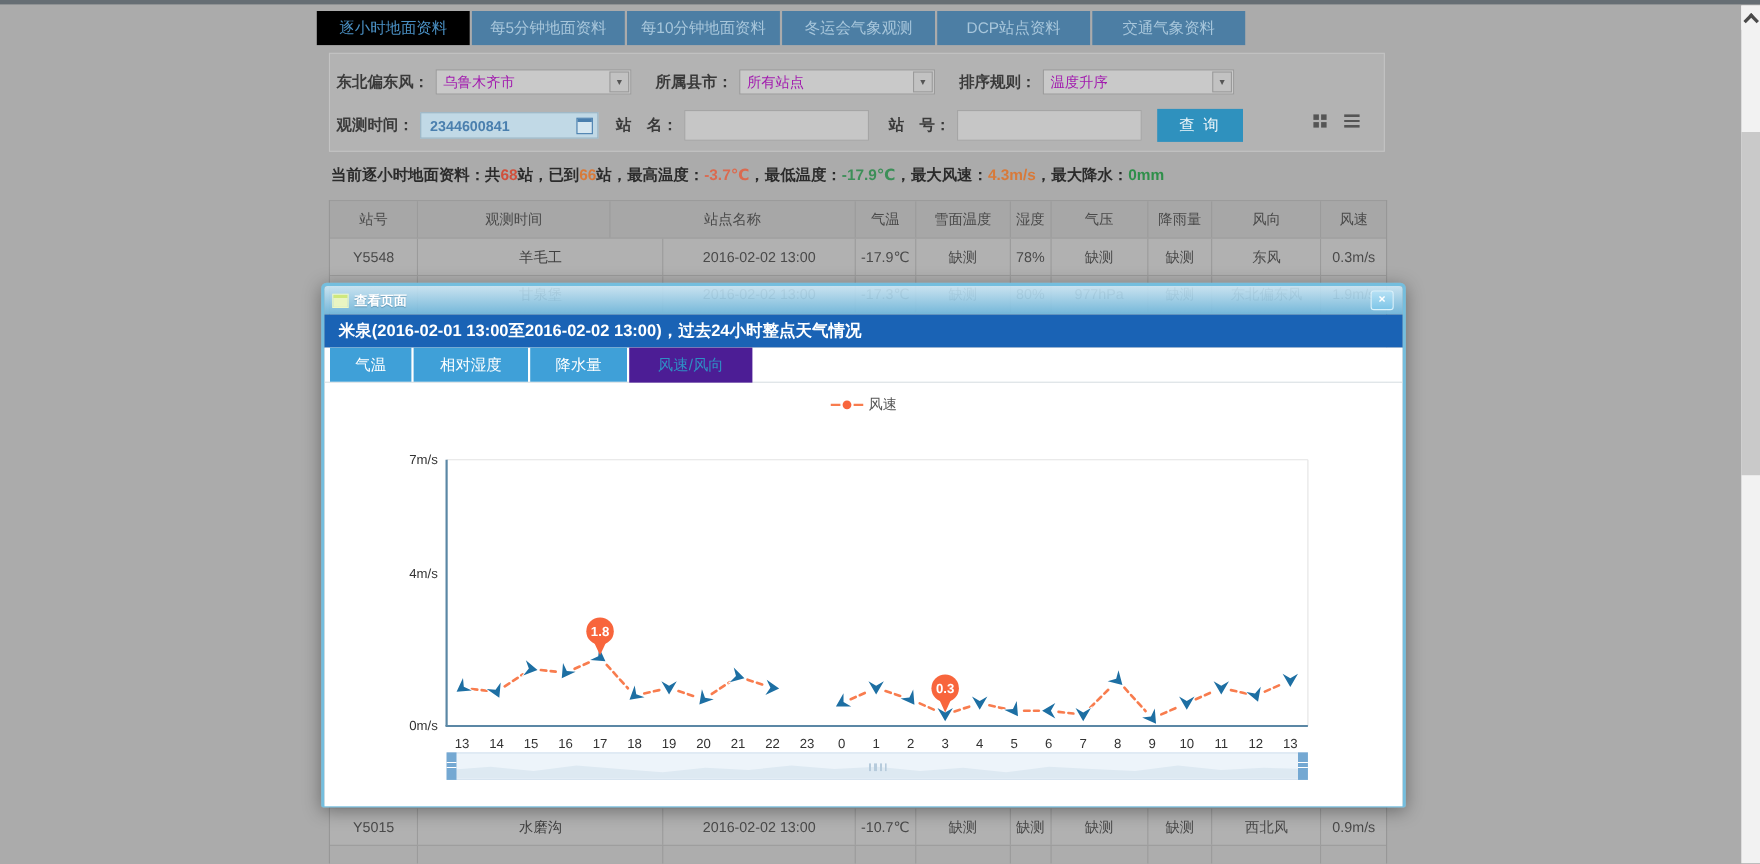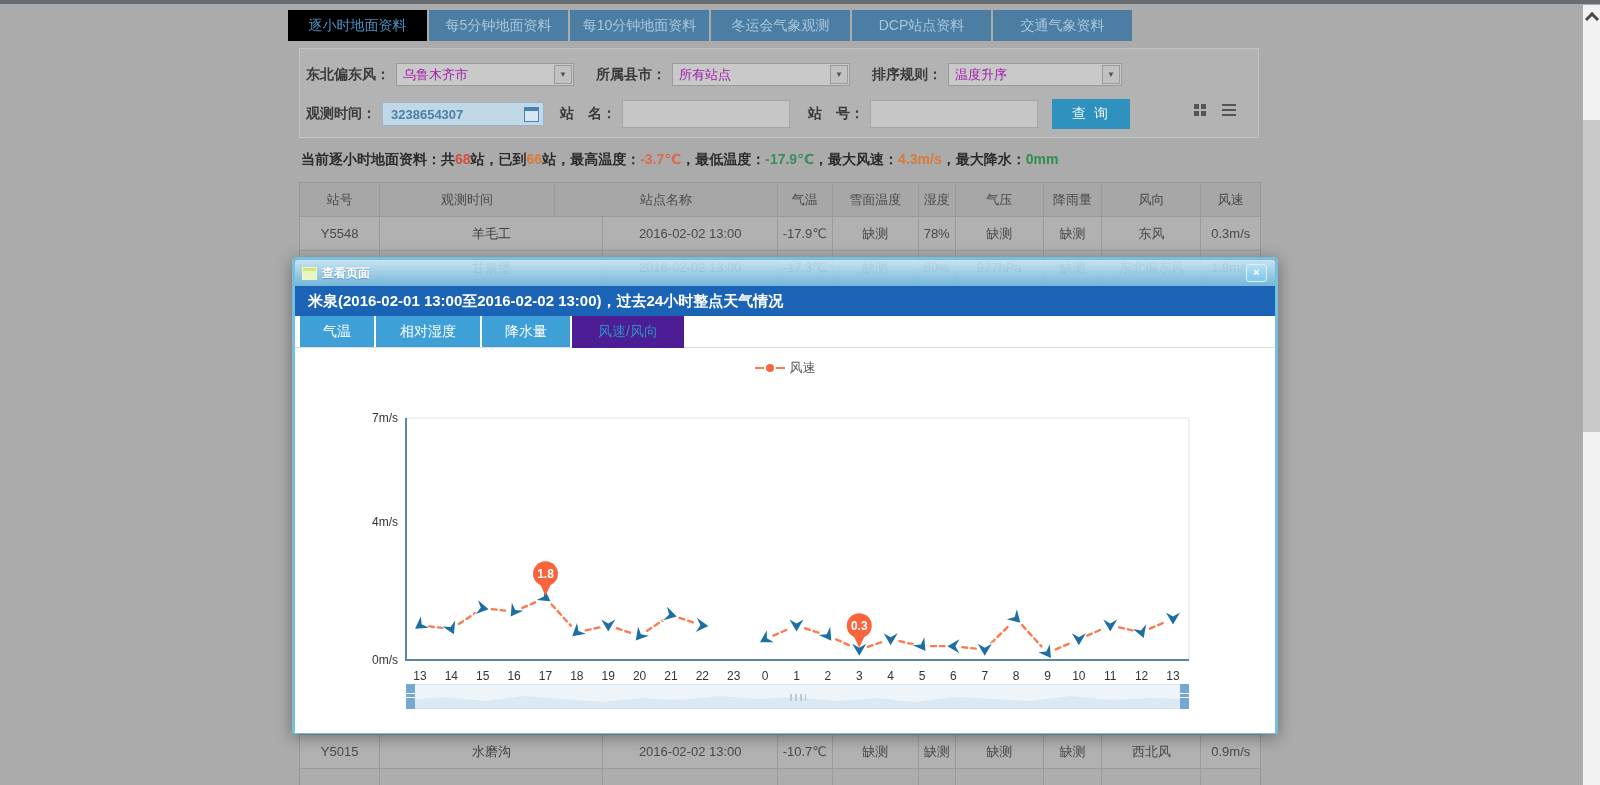--- a/index.html
+++ b/index.html
@@ -128,21 +128,21 @@
       </div>
       <span class="f-label" style="margin-left:22px;">排序规则：</span>
       <div class="select" style="width:172px;gap:43px;">
         <span class="val">温度升序</span>
         <span class="arr">▼</span>
       </div>
     </div>
     <div class="f-row f-row2">
       <span class="f-label">观测时间：</span>
       <div class="time-input">
-        <span class="val">3238654307</span>
+        <span class="val">2344600841</span>
         <span class="cal-icon"></span>
       </div>
       <span class="f-label" style="margin-left:16px;">站　名：</span>
       <input class="text-input" value="" style="">
       <span class="f-label" style="margin-left:18px;">站　号：</span>
       <input class="text-input" value="" style="">
       <button class="search-btn">查 询</button>
     </div>
     <div class="view-icons">
       <div class="grid-icon">

